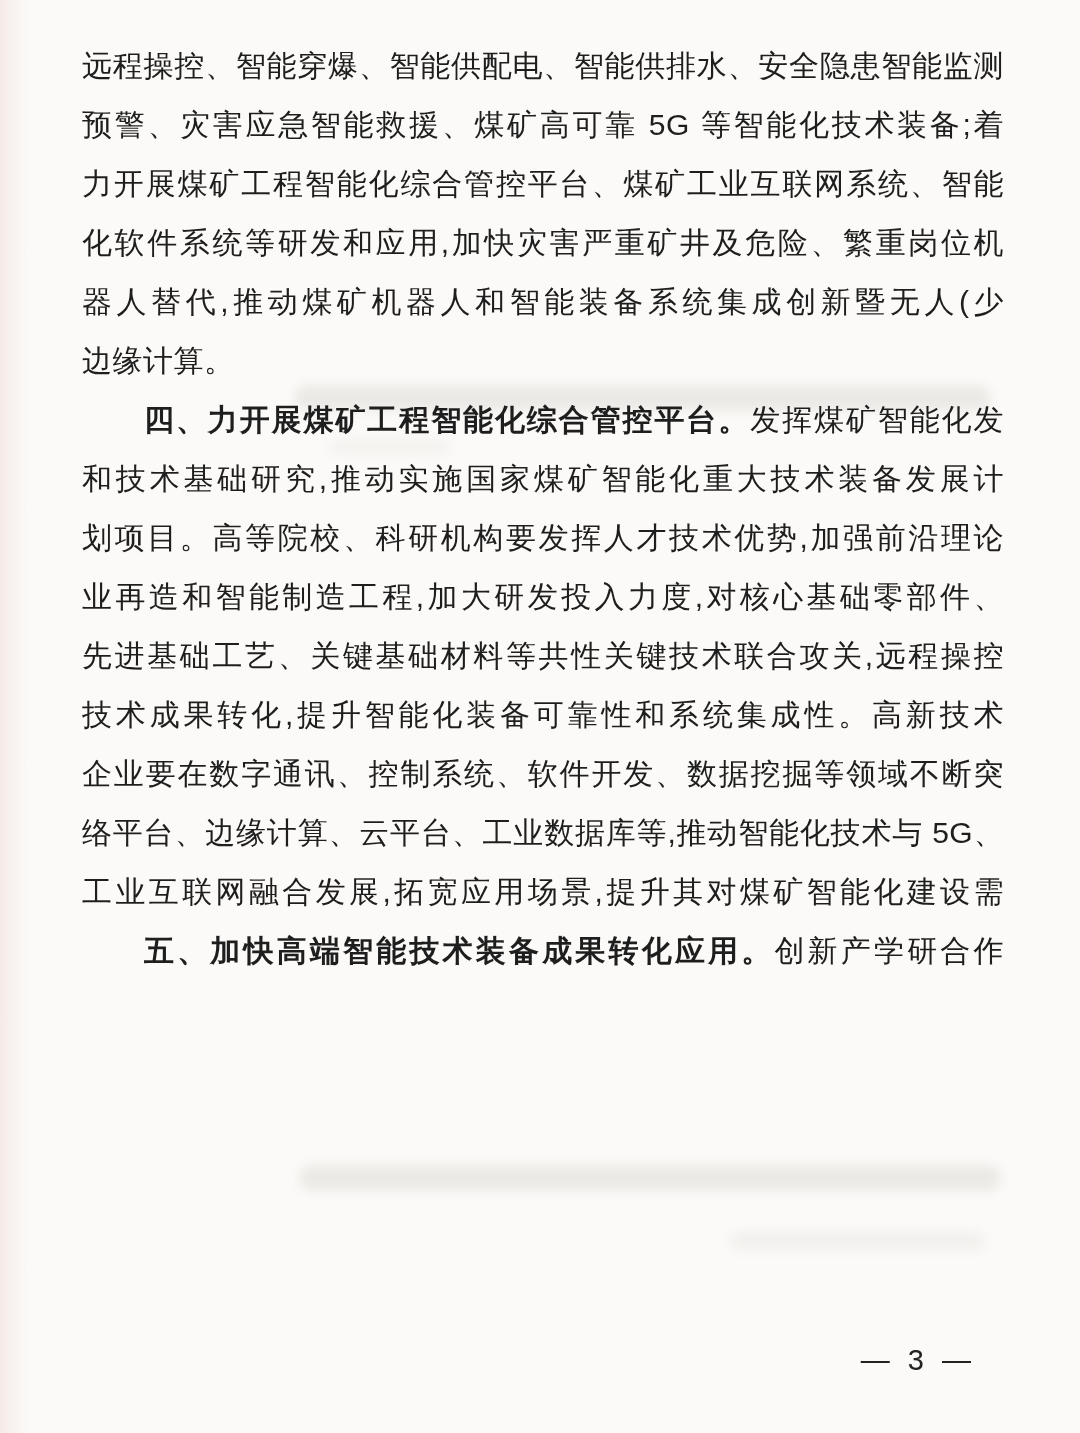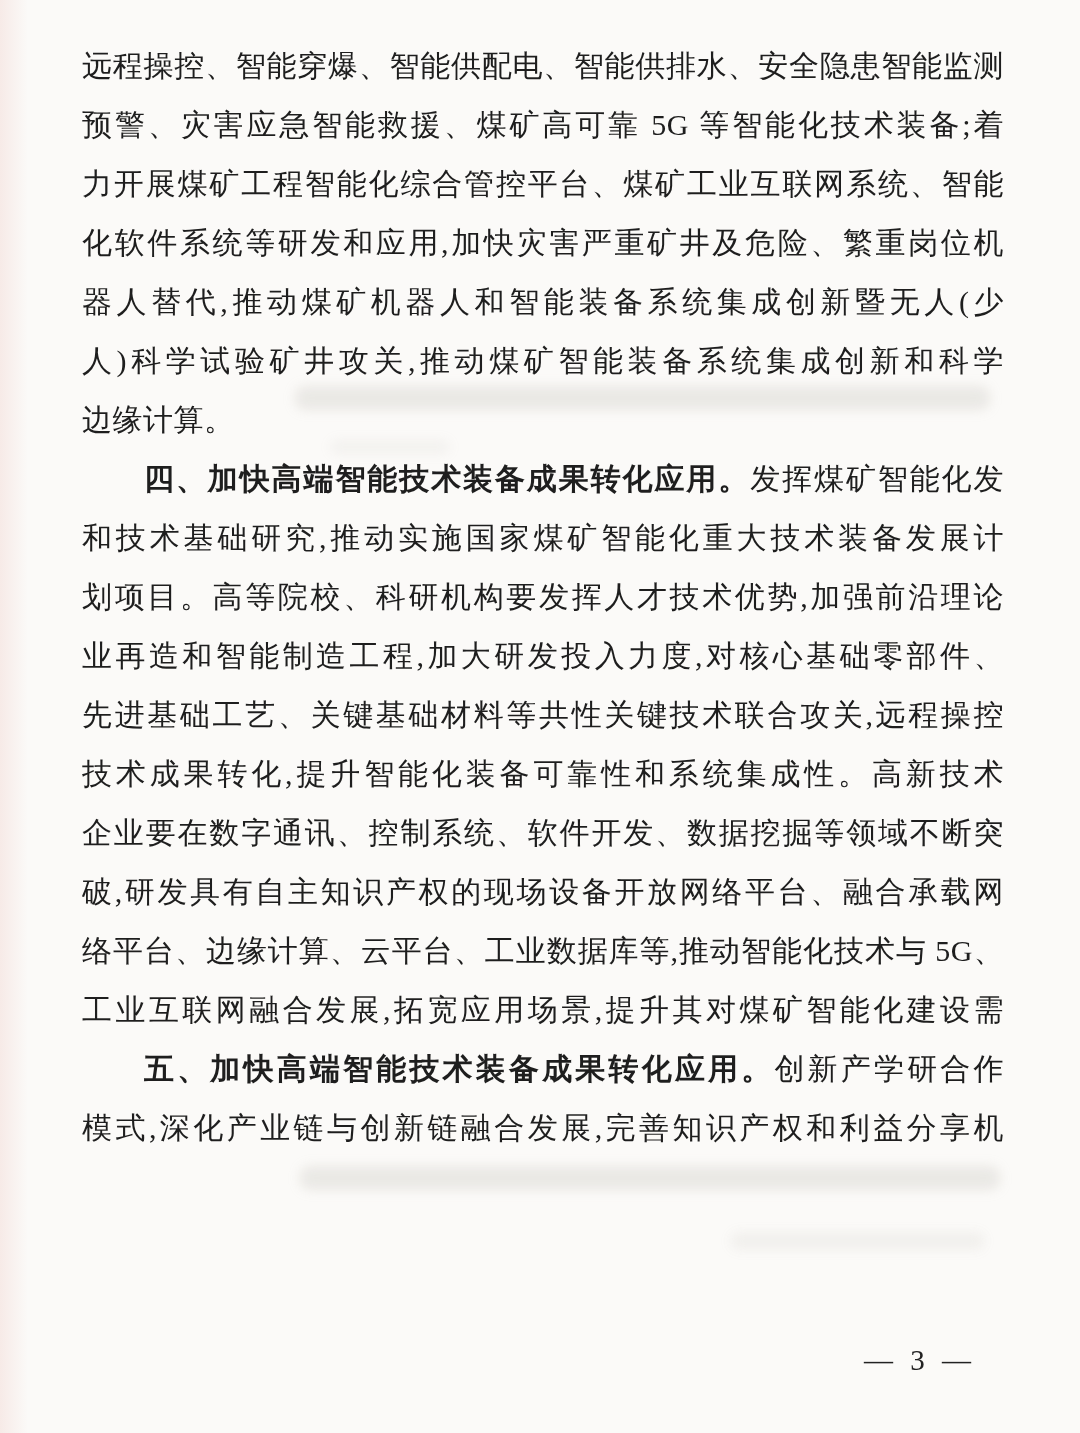--- a/index.html
+++ b/index.html
@@ -4,21 +4,21 @@
 <style>
   html, body { margin: 0; padding: 0; }
   body { background: #e8e6e1; }
   .page {
     position: relative;
     width: 1080px;
     height: 1433px;
     margin: 0 auto;
     background: #fbfaf8;
     overflow: hidden;
-    font-family: Liberation Serif, serif;
+    font-family: Liberation Sans, sans-serif;
     color: #1e1e1e;
   }
   
   .left-tint {
     position: absolute; left: 0; top: 0; width: 28px; height: 100%;
     background: linear-gradient(90deg, rgba(236,198,192,0.30), rgba(236,198,192,0));
     pointer-events: none;
   }
   
   .smudge {
@@ -74,43 +74,40 @@
   <div class="smudge s4"></div>
 
   <main class="text-block">
 
     <section>
       <div class="line">远程操控、智能穿爆、智能供配电、智能供排水、安全隐患智能监测</div>
       <div class="line">预警、灾害应急智能救援、煤矿高可靠 5G 等智能化技术装备;着</div>
       <div class="line">力开展煤矿工程智能化综合管控平台、煤矿工业互联网系统、智能</div>
       <div class="line">化软件系统等研发和应用,加快灾害严重矿井及危险、繁重岗位机</div>
       <div class="line">器人替代,推动煤矿机器人和智能装备系统集成创新暨无人(少</div>
-      <div class="line">人)科学试验矿井攻关,推动煤矿智能装备系统集成创新和科学</div>
       <div class="line last">边缘计算。</div>
     </section>
 
     <section>
       <div class="line indent">
-        <span class="head">四、加快高端智能技术装备成果转化应用。</span><span>发挥煤矿智能化发</span>
+        <span class="head">四、力开展煤矿工程智能化综合管控平台。</span><span>发挥煤矿智能化发</span>
       </div>
       <div class="line">和技术基础研究,推动实施国家煤矿智能化重大技术装备发展计</div>
       <div class="line">划项目。高等院校、科研机构要发挥人才技术优势,加强前沿理论</div>
       <div class="line">业再造和智能制造工程,加大研发投入力度,对核心基础零部件、</div>
       <div class="line">先进基础工艺、关键基础材料等共性关键技术联合攻关,远程操控</div>
       <div class="line">技术成果转化,提升智能化装备可靠性和系统集成性。高新技术</div>
       <div class="line">企业要在数字通讯、控制系统、软件开发、数据挖掘等领域不断突</div>
-      <div class="line">破,研发具有自主知识产权的现场设备开放网络平台、融合承载网</div>
       <div class="line">络平台、边缘计算、云平台、工业数据库等,推动智能化技术与 5G、</div>
       <div class="line">工业互联网融合发展,拓宽应用场景,提升其对煤矿智能化建设需</div>
     </section>
 
     <section>
       <div class="line indent">
         <span class="head">五、加快高端智能技术装备成果转化应用。</span><span>创新产学研合作</span>
       </div>
-      <div class="line">模式,深化产业链与创新链融合发展,完善知识产权和利益分享机</div>
     </section>
 
   </main>
 
   <div class="page-number">— 3 —</div>
 
 </div>
 
 </body></html>

